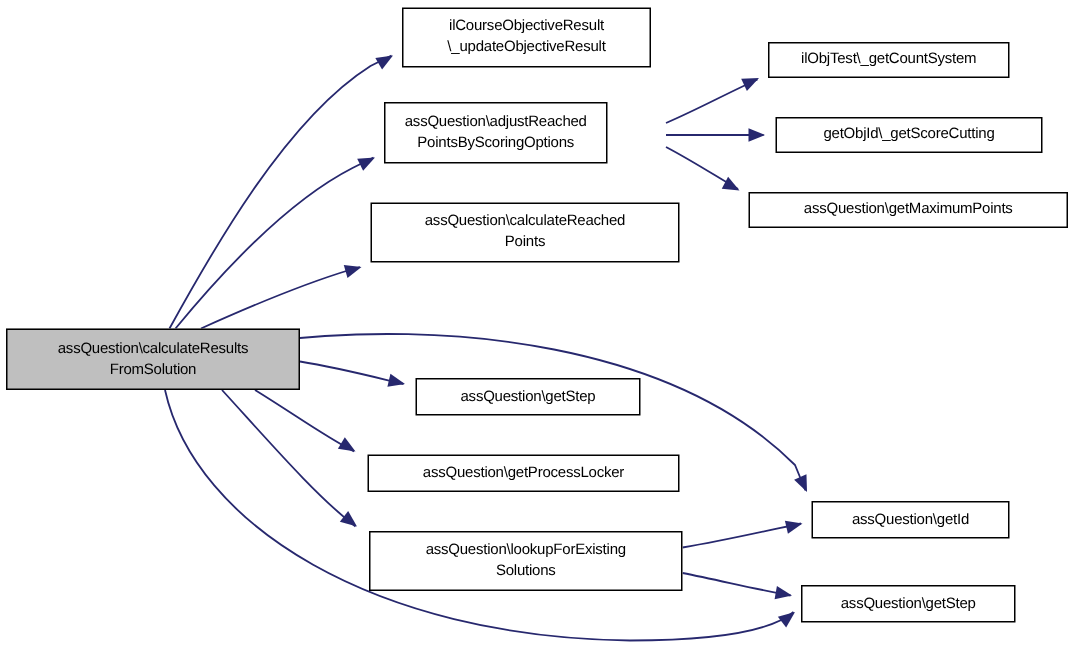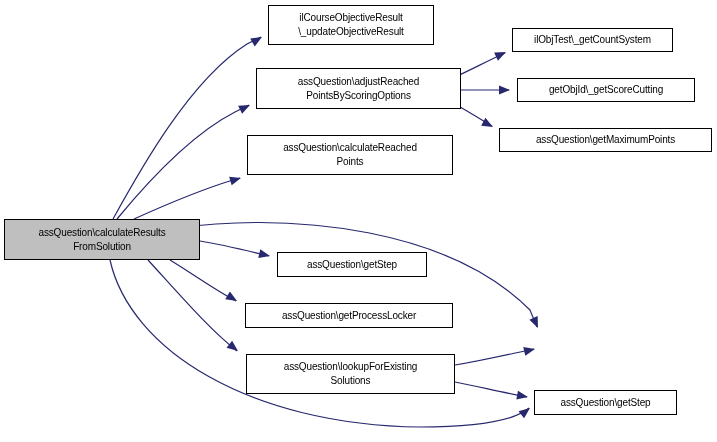--- a/index.html
+++ b/index.html
@@ -78,25 +78,26 @@
       <polygon points="0,0 -11,-4.5 -11,4.5" fill="#27286e" transform="translate(506,52) rotate(-25)"></polygon>
       <polygon points="0,0 -11,-4.5 -11,4.5" fill="#27286e" transform="translate(510,90) rotate(0)"></polygon>
       <polygon points="0,0 -11,-4.5 -11,4.5" fill="#27286e" transform="translate(493,127) rotate(28)"></polygon>
       <polygon points="0,0 -11,-4.5 -11,4.5" fill="#27286e" transform="translate(535,349) rotate(-13)"></polygon>
       <polygon points="0,0 -11,-4.5 -11,4.5" fill="#27286e" transform="translate(528,397) rotate(10)"></polygon>
     </svg>
 <div class="node current" style="left: 4px; top: 219px; width: 196px; height: 41px; border-color: rgb(0, 0, 0); background: rgb(191, 191, 191);"><span class="node-label">assQuestion\calculateResults
 FromSolution</span></div>
     <div class="node" style="left: 268px; top: 5px; width: 166px; height: 40px; border-color: rgb(0, 0, 0); background: rgb(255, 255, 255);"><span class="node-label">ilCourseObjectiveResult
 \_updateObjectiveResult</span></div>
-    <div class="node" style="left: 256px; top: 68px; width: 205px; height: 41px; border-color: rgb(0, 0, 0); background: rgb(255, 255, 255);"><span class="node-label">assQuestion\adjustReached
+    <div class="node" style="left: 256px; top: 68px; width: 149px; height: 41px; border-color: rgb(0, 0, 0); background: rgb(255, 255, 255);"><span class="node-label">assQuestion\adjustReached
 PointsByScoringOptions</span></div>
     <div class="node" style="left: 247px; top: 135px; width: 206px; height: 40px; border-color: rgb(0, 0, 0); background: rgb(255, 255, 255);"><span class="node-label">assQuestion\calculateReached
 Points</span></div>
     <div class="node" style="left: 512px; top: 28px; width: 161px; height: 24px; border-color: rgb(0, 0, 0); background: rgb(255, 255, 255);"><span class="node-label">ilObjTest\_getCountSystem</span></div>
     <div class="node" style="left: 517px; top: 78px; width: 178px; height: 24px; border-color: rgb(0, 0, 0); background: rgb(255, 255, 255);"><span class="node-label">getObjId\_getScoreCutting</span></div>
     <div class="node" style="left: 499px; top: 128px; width: 213px; height: 24px; border-color: rgb(0, 0, 0); background: rgb(255, 255, 255);"><span class="node-label">assQuestion\getMaximumPoints</span></div>
     <div class="node" style="left: 277px; top: 252px; width: 150px; height: 25px; border-color: rgb(0, 0, 0); background: rgb(255, 255, 255);"><span class="node-label">assQuestion\getStep</span></div>
     <div class="node" style="left: 245px; top: 303px; width: 208px; height: 25px; border-color: rgb(0, 0, 0); background: rgb(255, 255, 255);"><span class="node-label">assQuestion\getProcessLocker</span></div>
     <div class="node" style="left: 246px; top: 354px; width: 209px; height: 40px; border-color: rgb(0, 0, 0); background: rgb(255, 255, 255);"><span class="node-label">assQuestion\lookupForExisting
 Solutions</span></div>
+    <div class="node" style="left: 541px; top: 334px; width: 132px; height: 25px; border-color: rgb(0, 0, 0); background: rgb(255, 255, 255);"><span class="node-label">assQuestion\getId</span></div>
     <div class="node" style="left: 534px; top: 390px; width: 143px; height: 25px; border-color: rgb(0, 0, 0); background: rgb(255, 255, 255);"><span class="node-label">assQuestion\getStep</span></div>
   </div>
 
 </body></html>

